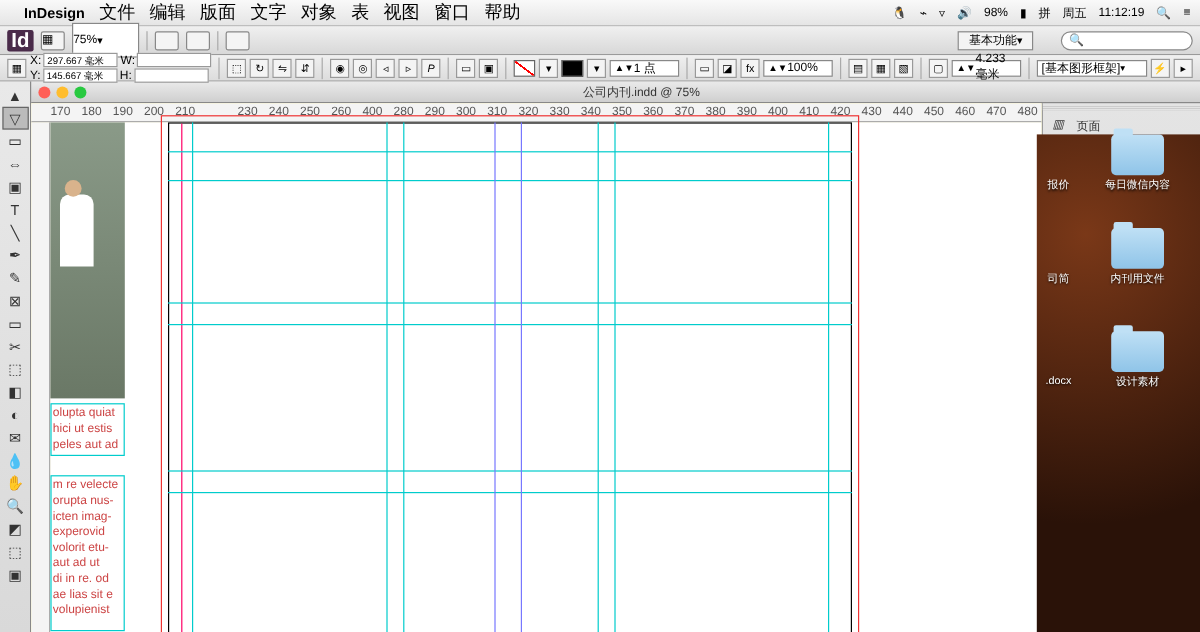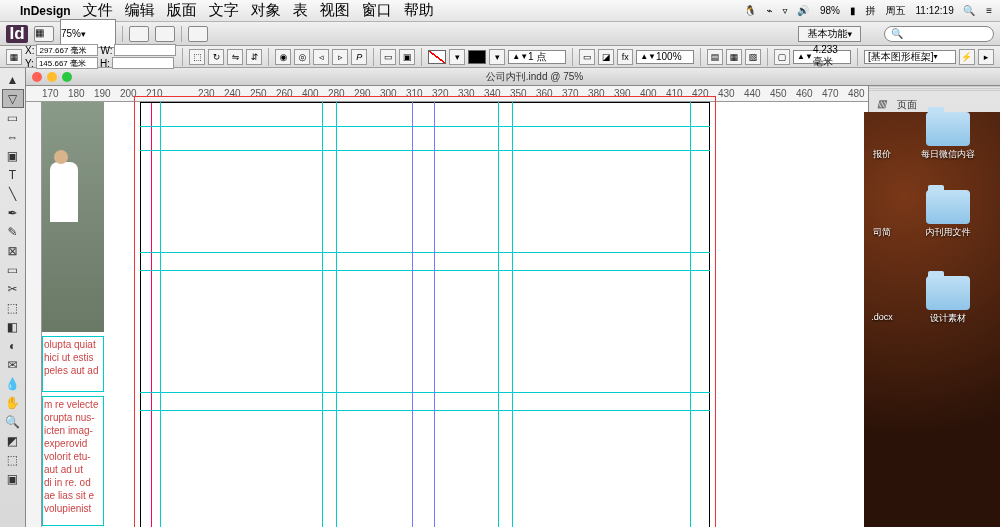--- a/index.html
+++ b/index.html
@@ -240,21 +240,21 @@
         <span style="left: 692px;">430</span>
         <span style="left: 718px;">440</span>
         <span style="left: 744px;">450</span>
         <span style="left: 770px;">460</span>
         <span style="left: 796px;">470</span>
         <span style="left: 822px;">480</span>
       </div>
     <div class="vruler"></div>
     <div class="canvas">
       <div class="photo"></div>
-      <div class="txtbox" style="top:234px;height:56px">
+      <div class="txtbox" style="top:234px;height:44px">
         <div class="ln">olupta quiat</div>
         <div class="ln">hici ut estis</div>
         <div class="ln">peles aut ad</div>
       </div>
       <div class="txtbox" style="top:294px;height:130px">
         <div class="ln">m re velecte</div>
         <div class="ln">orupta nus-</div>
         <div class="ln">icten imag-</div>
         <div class="ln">experovid</div>
         <div class="ln">volorit etu-</div>

